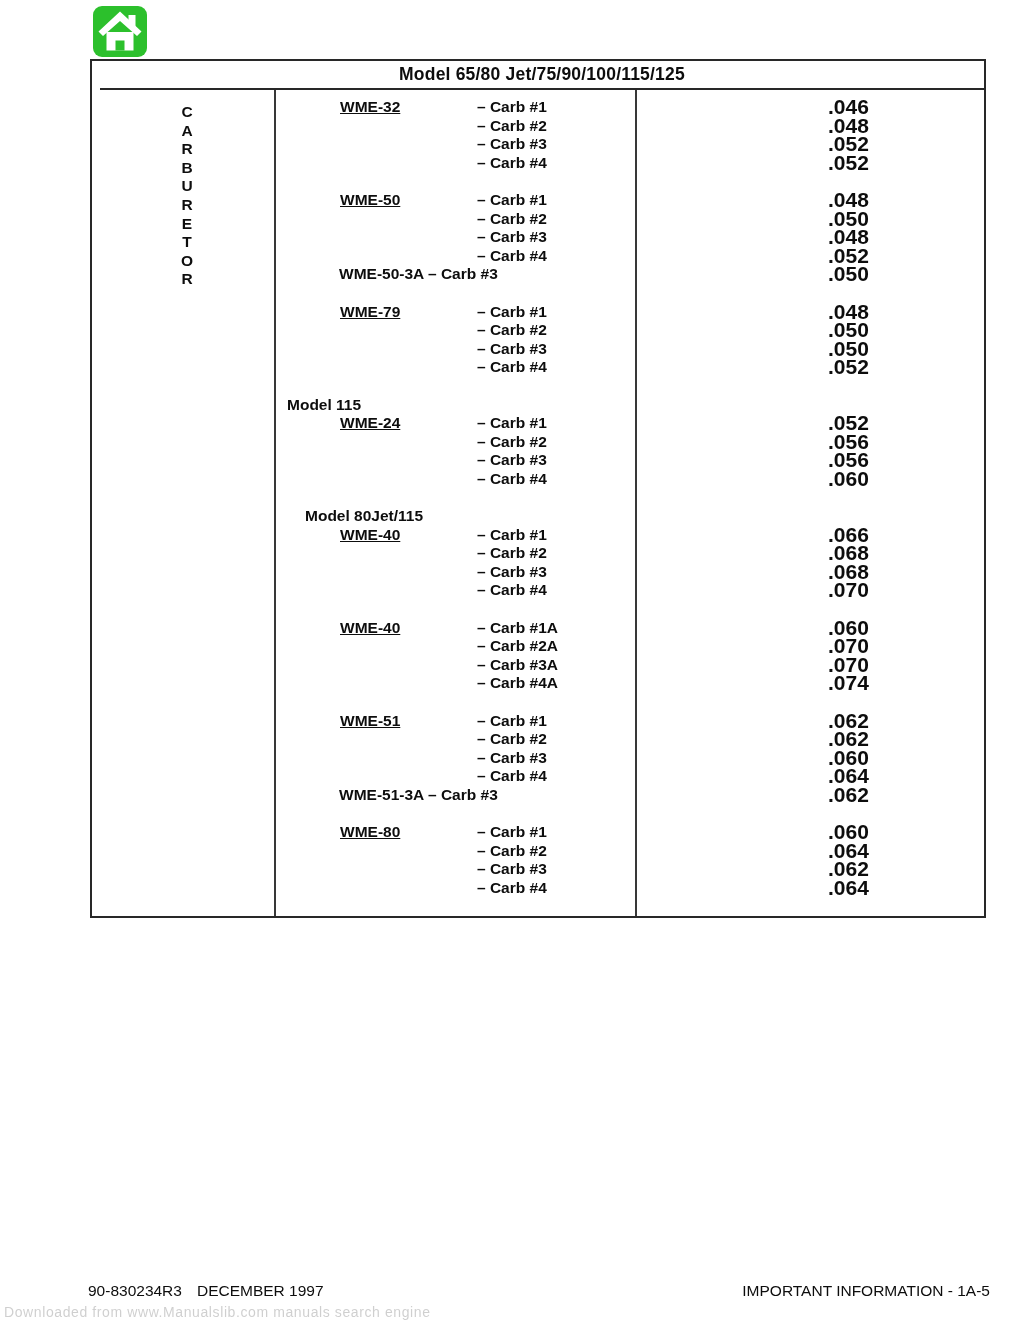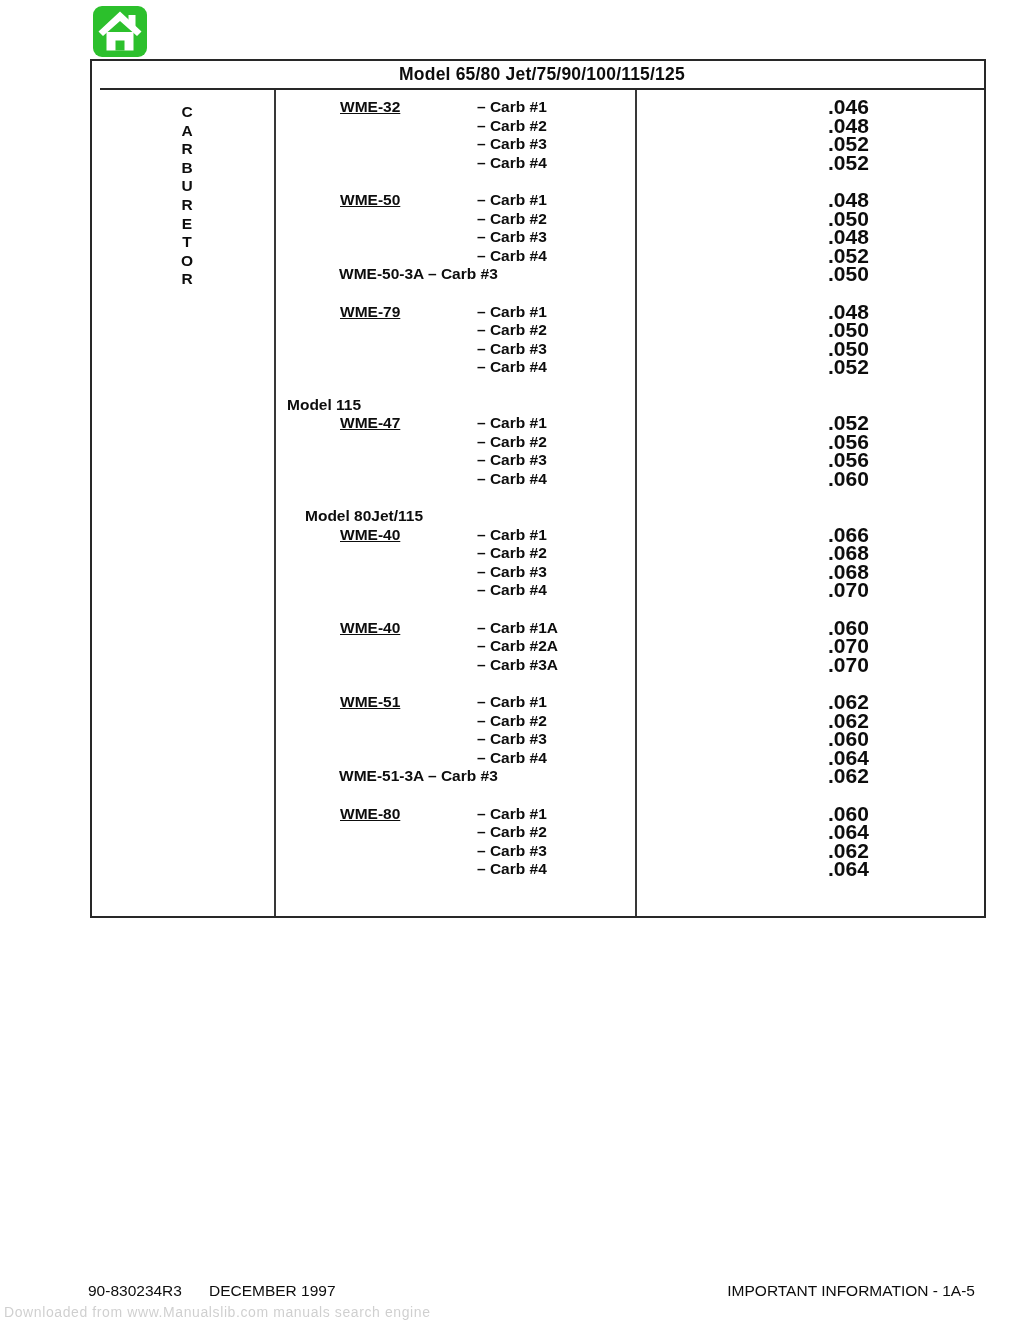--- a/index.html
+++ b/index.html
@@ -26,22 +26,22 @@
   .rows{position:absolute;left:0;top:8px;width:100%;}
   .row{height:18.6px;position:relative;font-size:15.5px;line-height:18.6px;white-space:nowrap;}
   .row .head{position:absolute;left:187px;font-weight:700;}
   .row.lvl1 .head{left:205px;}
   .row .wme{position:absolute;left:240px;font-weight:700;text-decoration:underline;}
   .row .carb{position:absolute;left:333px;font-weight:700;margin-left:44px;}
   .row .combo-label{position:absolute;left:239px;font-weight:700;}
   .row .val{position:absolute;left:728px;font-weight:700;font-size:21px;}
   
   .footer-left{position:absolute;left:88px;top:1282px;font-size:15.5px;}
-  .footer-left .date{margin-left:27px;}
-  .footer-right{position:absolute;right:49px;top:1282px;font-size:15.5px;}
+  .footer-left .date{margin-left:15px;}
+  .footer-right{position:absolute;right:34px;top:1282px;font-size:15.5px;}
   
   .watermark{
     position:absolute;left:4px;top:1304px;width:470px;overflow:hidden;white-space:nowrap;
     font-size:14px;color:#555;opacity:0.28;filter:blur(0.4px);letter-spacing:0.6px;
   }
 </style>
 </head>
 <body>
 
 <div class="home-btn">
@@ -127,21 +127,21 @@
         </div>
         <div class="row entry">
           <span class="carb">– Carb #4</span>
           <span class="val">.052</span>
         </div>
         <div class="row blank"></div>
         <div class="row heading">
           <span class="head">Model 115</span>
         </div>
         <div class="row entry">
-          <span class="wme">WME-47</span>
+          <span class="wme">WME-24</span>
           <span class="carb">– Carb #1</span>
           <span class="val">.052</span>
         </div>
         <div class="row entry">
           <span class="carb">– Carb #2</span>
           <span class="val">.056</span>
         </div>
         <div class="row entry">
           <span class="carb">– Carb #3</span>
           <span class="val">.056</span>
@@ -177,20 +177,24 @@
           <span class="carb">– Carb #1A</span>
           <span class="val">.060</span>
         </div>
         <div class="row entry">
           <span class="carb">– Carb #2A</span>
           <span class="val">.070</span>
         </div>
         <div class="row entry">
           <span class="carb">– Carb #3A</span>
           <span class="val">.070</span>
+        </div>
+        <div class="row entry">
+          <span class="carb">– Carb #4A</span>
+          <span class="val">.074</span>
         </div>
         <div class="row blank"></div>
         <div class="row entry">
           <span class="wme">WME-51</span>
           <span class="carb">– Carb #1</span>
           <span class="val">.062</span>
         </div>
         <div class="row entry">
           <span class="carb">– Carb #2</span>
           <span class="val">.062</span>

